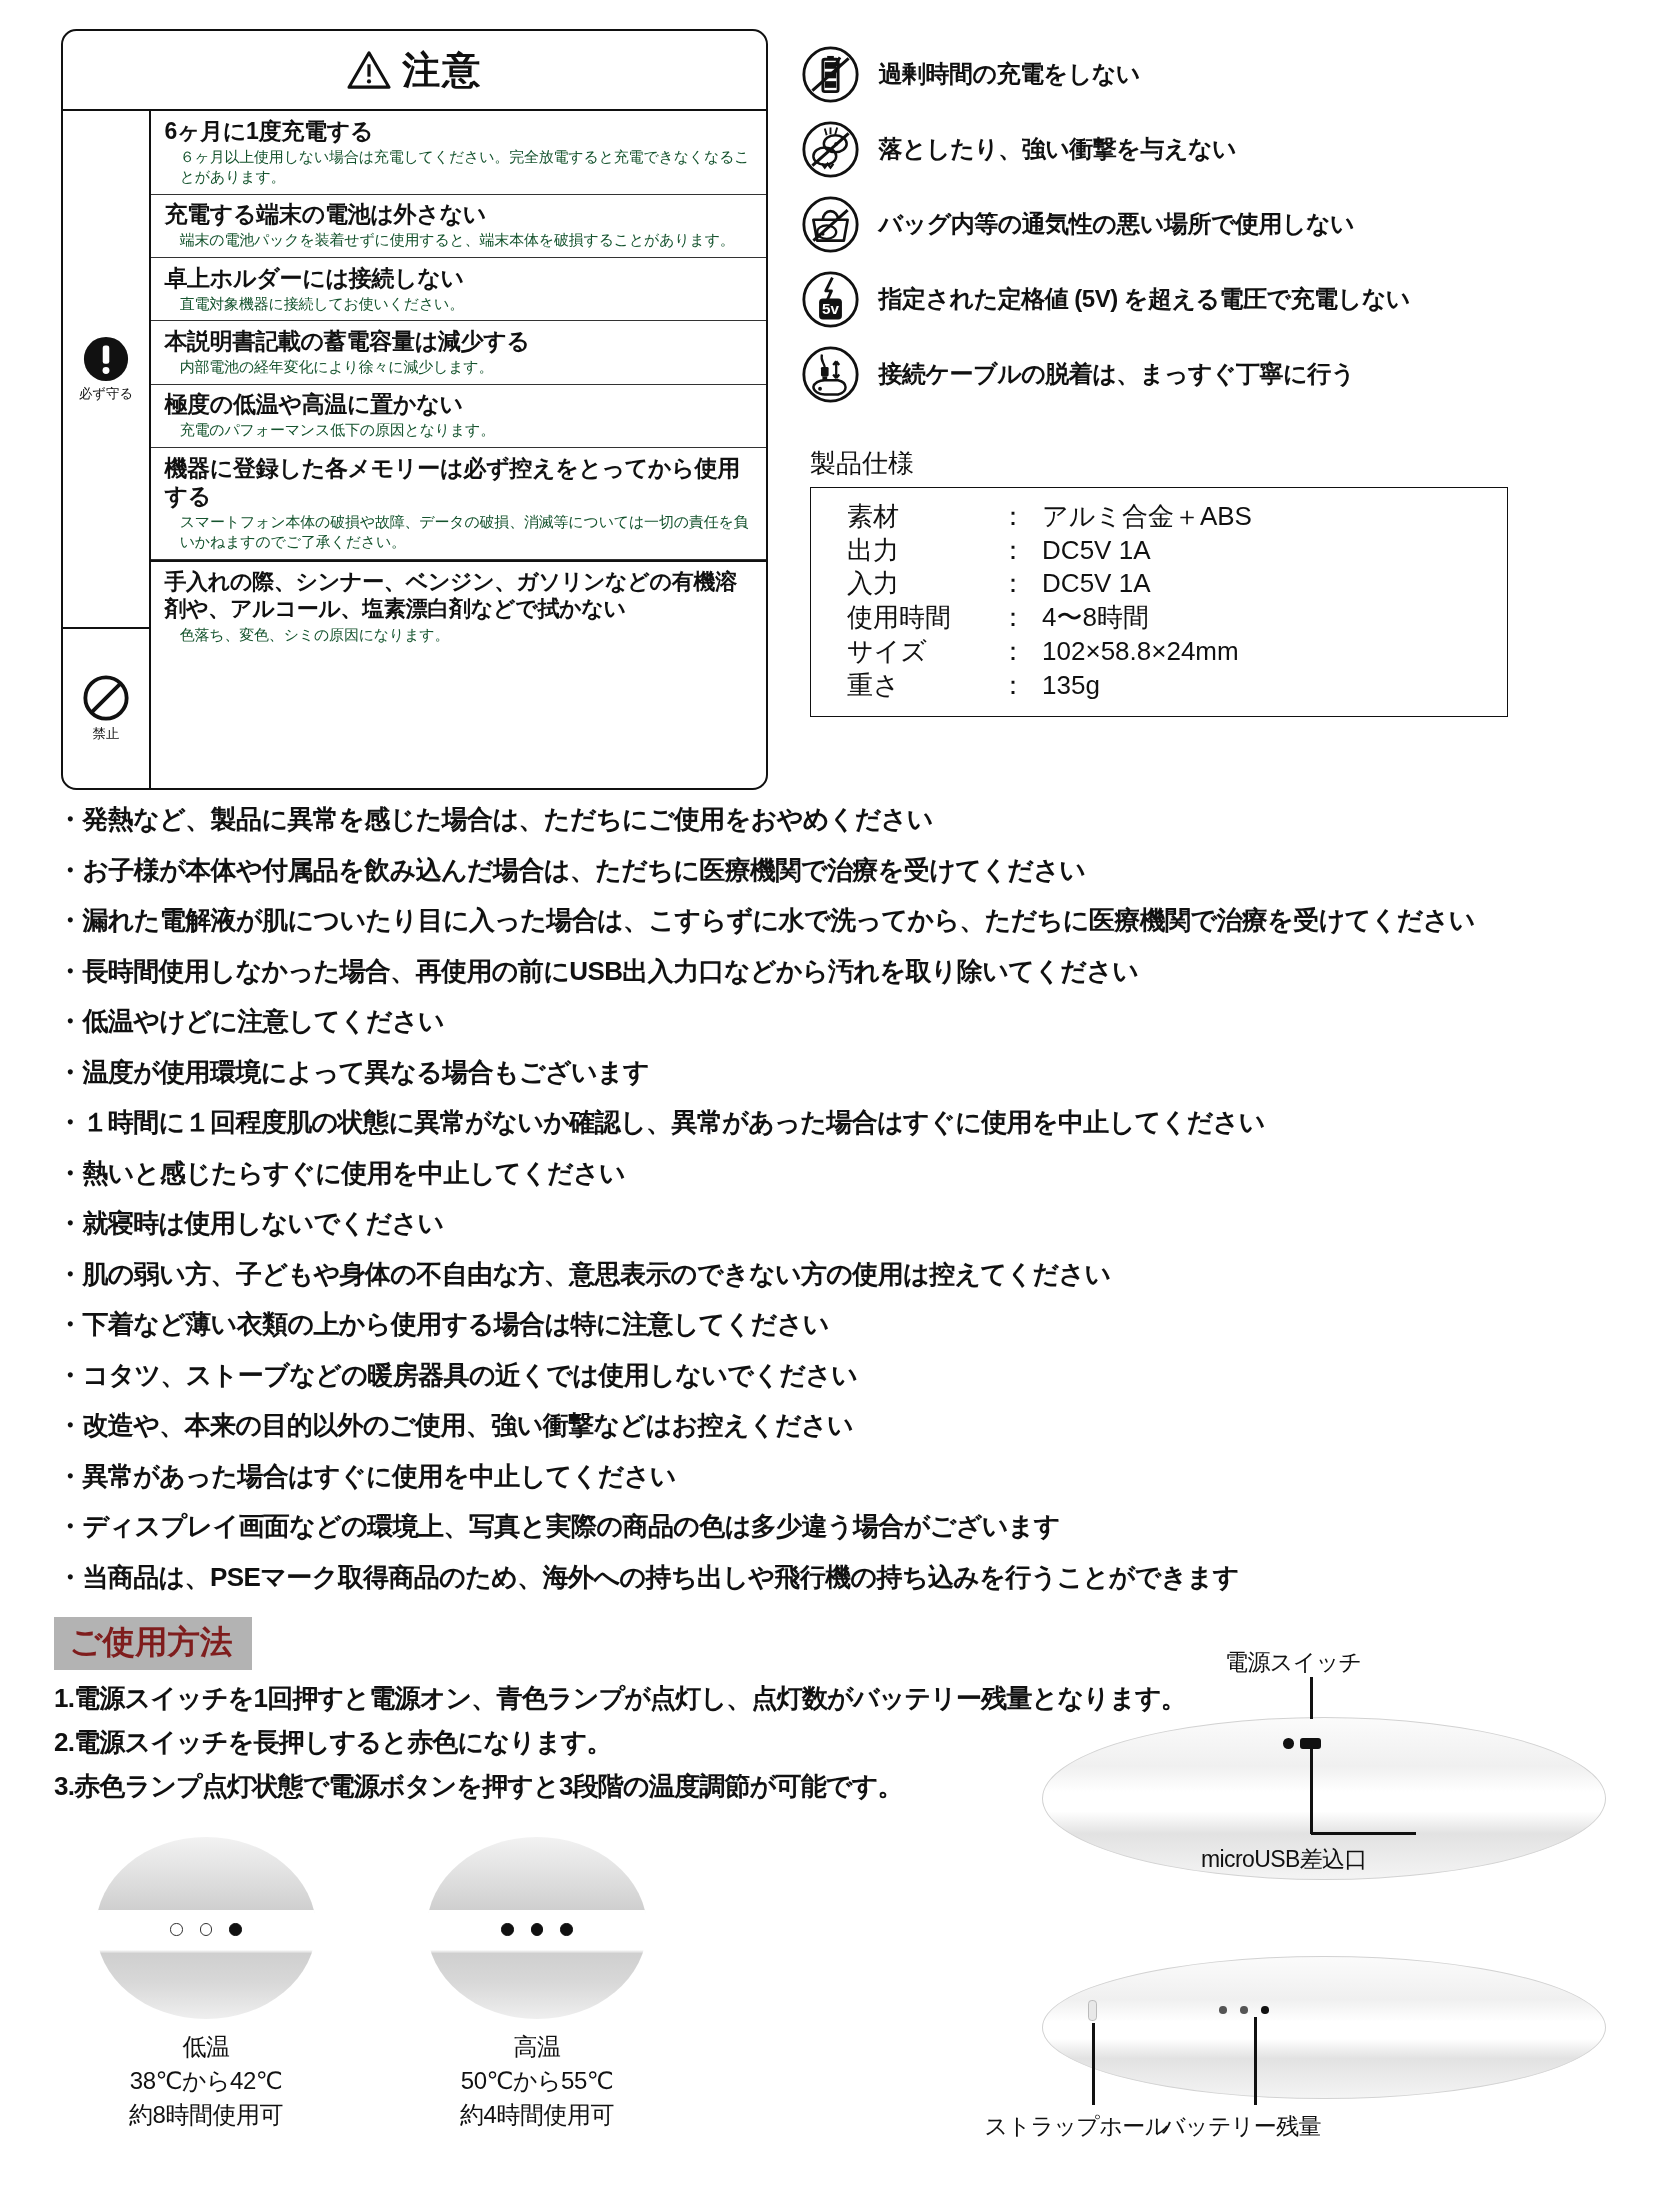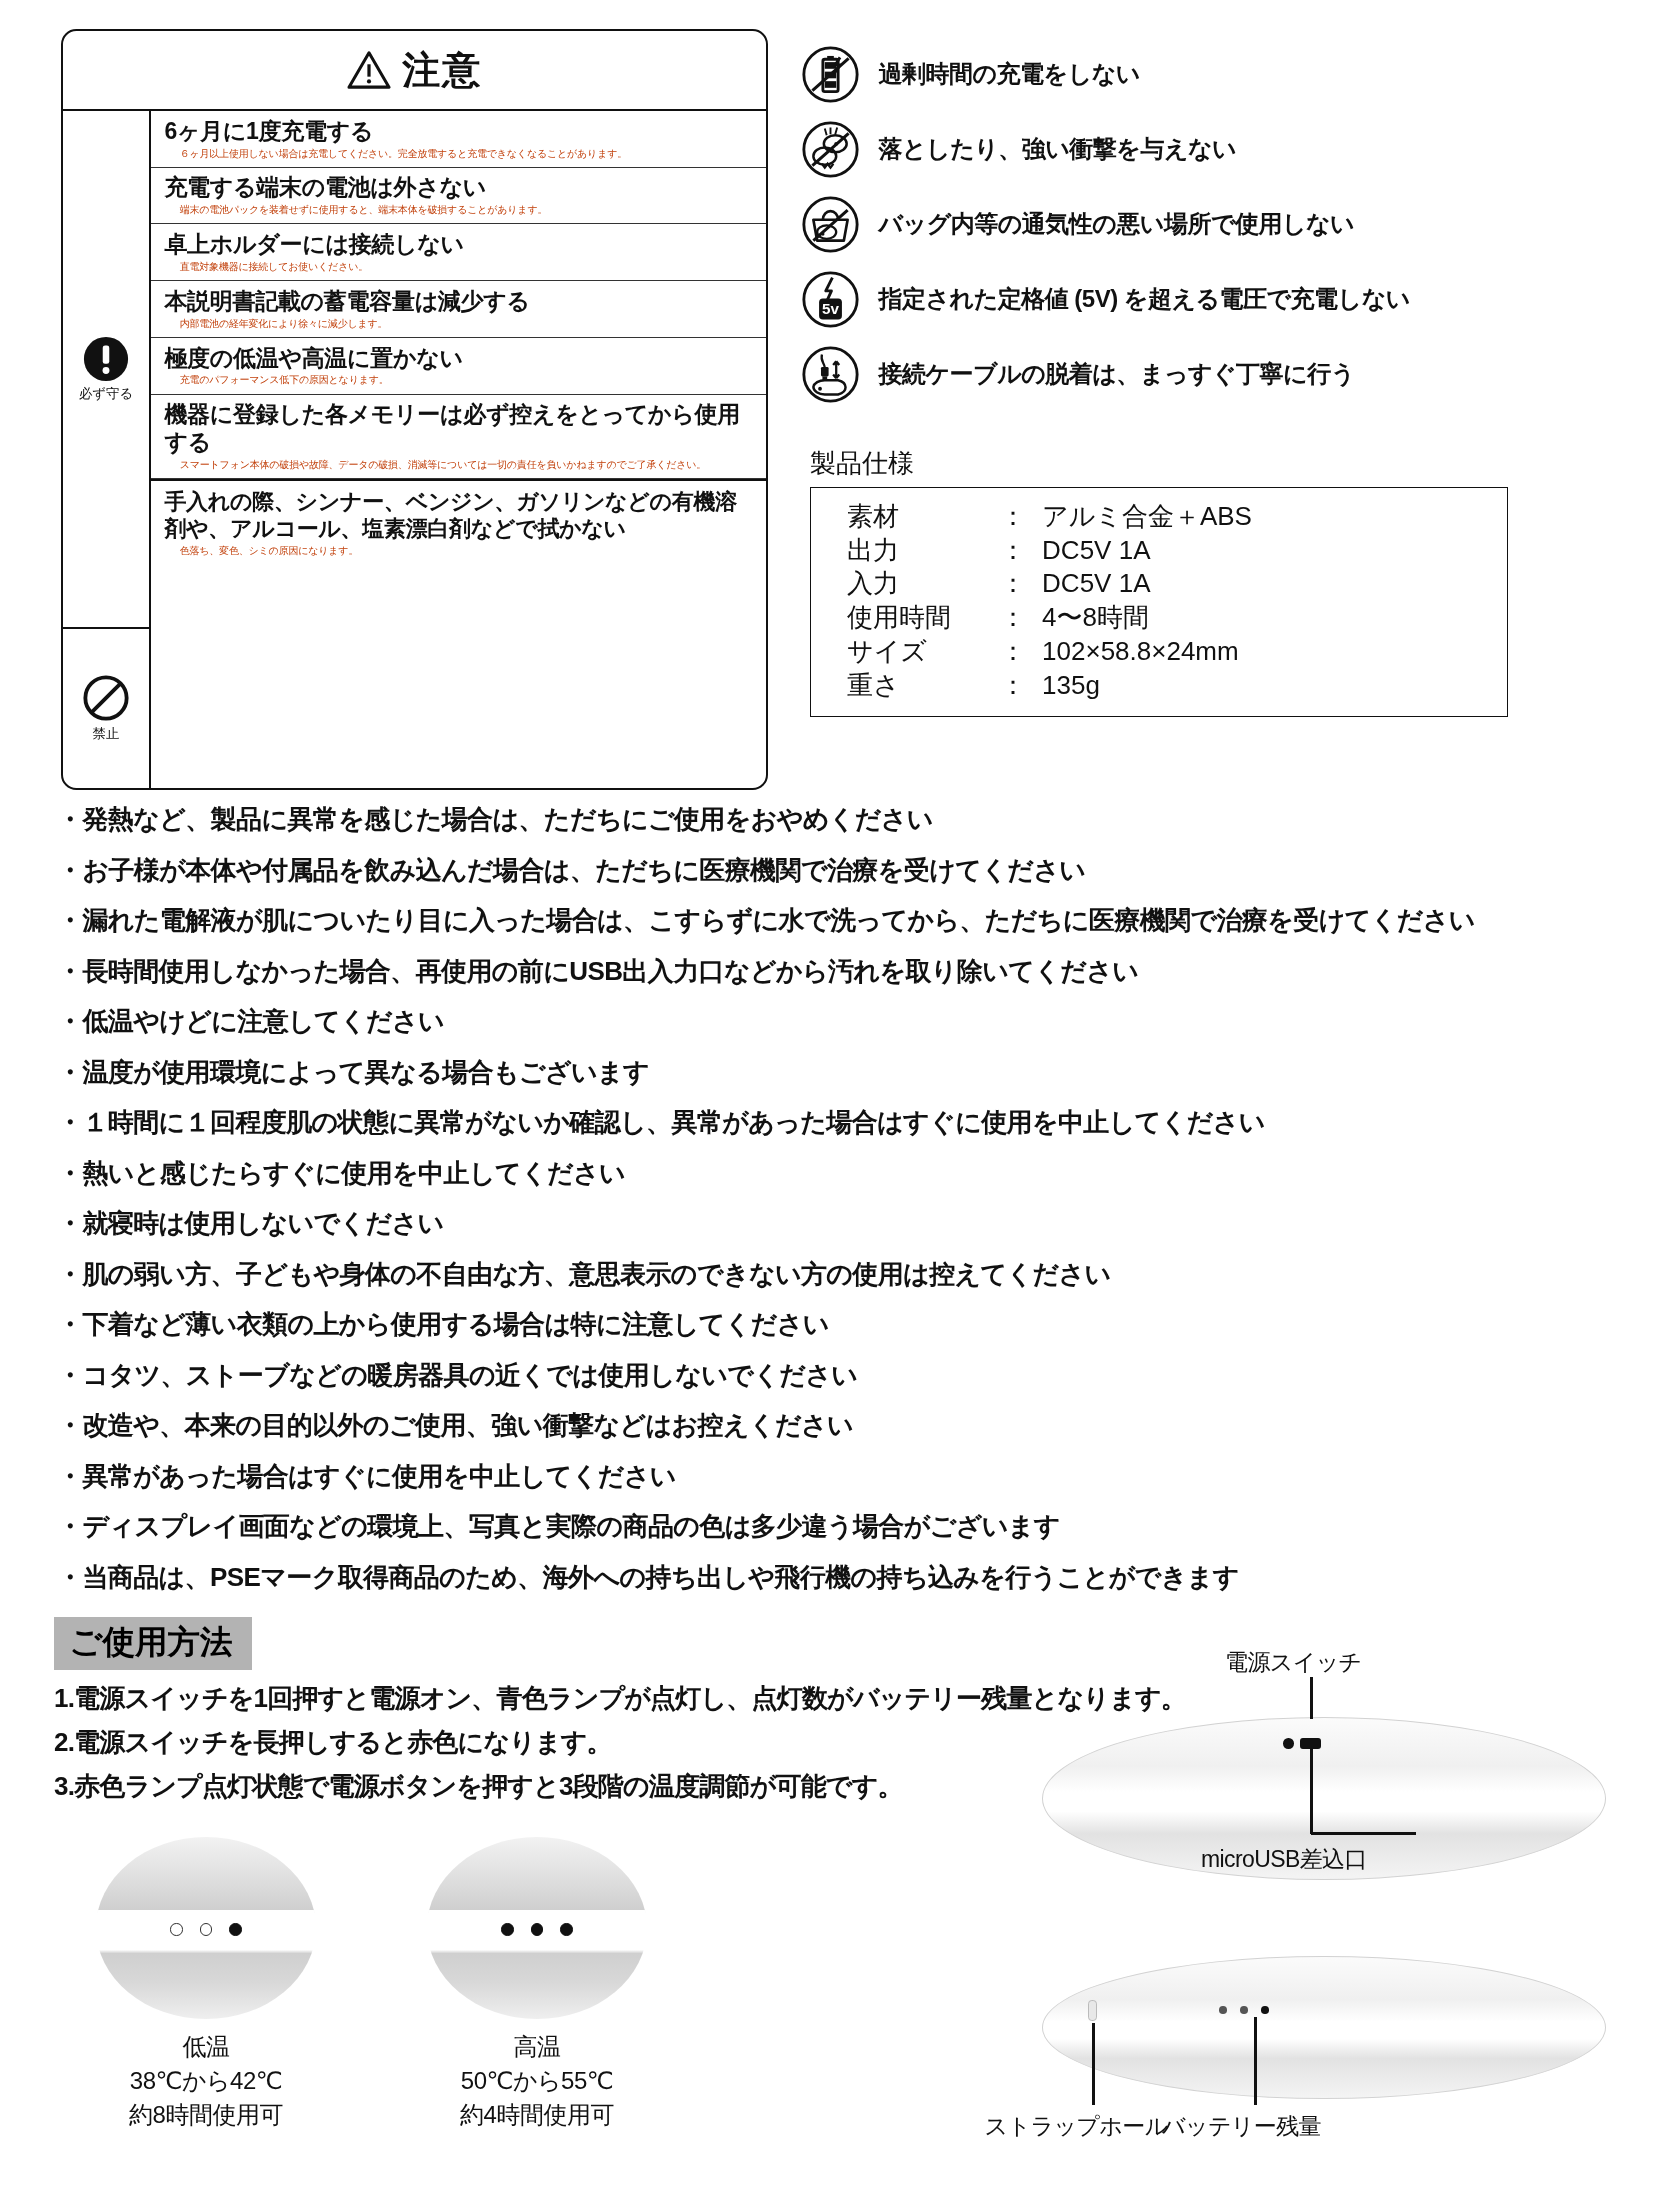--- a/index.html
+++ b/index.html
@@ -51,21 +51,21 @@
   .icon-cell.must { height:516px; }
   .icon-cell.ban  { height:161px; border-top:2.9px solid #111; }
 
   .crow { border-bottom:1.5px solid #333; padding:5.7px 11.5px 6.7px 13.4px; }
   .crow:last-child { border-bottom:none; }
   .crow .hd {
     font-size:23px; font-weight:bold; line-height:1.22;
     letter-spacing:-0.3px;
   }
   .crow .sub {
-    font-size:10px; line-height:1.34; color:#c2410c;
+    font-size:15px; line-height:1.34; color:#14532d;
     padding-left:15.3px; padding-top:1.9px; letter-spacing:-0.2px;
   }
   .crow.banrow { border-top:2.9px solid #111; border-bottom:none; padding-top:7.6px; }
   .crow.banrow .hd { font-size:22px; }
 
   
   .right-col { width:822px; padding-top:7.6px; }
   .iwarn { display:flex; align-items:center; gap:19px; height:75px; }
   .iwarn .lab {
     font-size:24px; font-weight:bold; letter-spacing:-0.5px; white-space:nowrap;
@@ -84,21 +84,21 @@
   
   .bullets { padding:13.4px 38px 0 57px; }
   .bullets .b {
     font-size:26px; font-weight:bold; line-height:1.30;
     letter-spacing:-0.6px; margin:0 0 16.7px 0; white-space:nowrap;
   }
 
   
   .usage { padding:5.7px 38px 0 54px; position:relative; }
   .usage-title {
-    display:inline-block; background:#b3b3b3; color:#000000;
+    display:inline-block; background:#b3b3b3; color:#7f1d1d;
     font-size:32.5px; font-weight:bold; padding:3.8px 19px 5.7px 15.3px;
     letter-spacing:0px;
   }
   .steps { margin-top:11.5px; }
   .steps .s {
     font-size:26px; font-weight:bold; letter-spacing:-0.8px;
     line-height:1.30; margin-bottom:10.5px; white-space:nowrap;
   }
 
   

